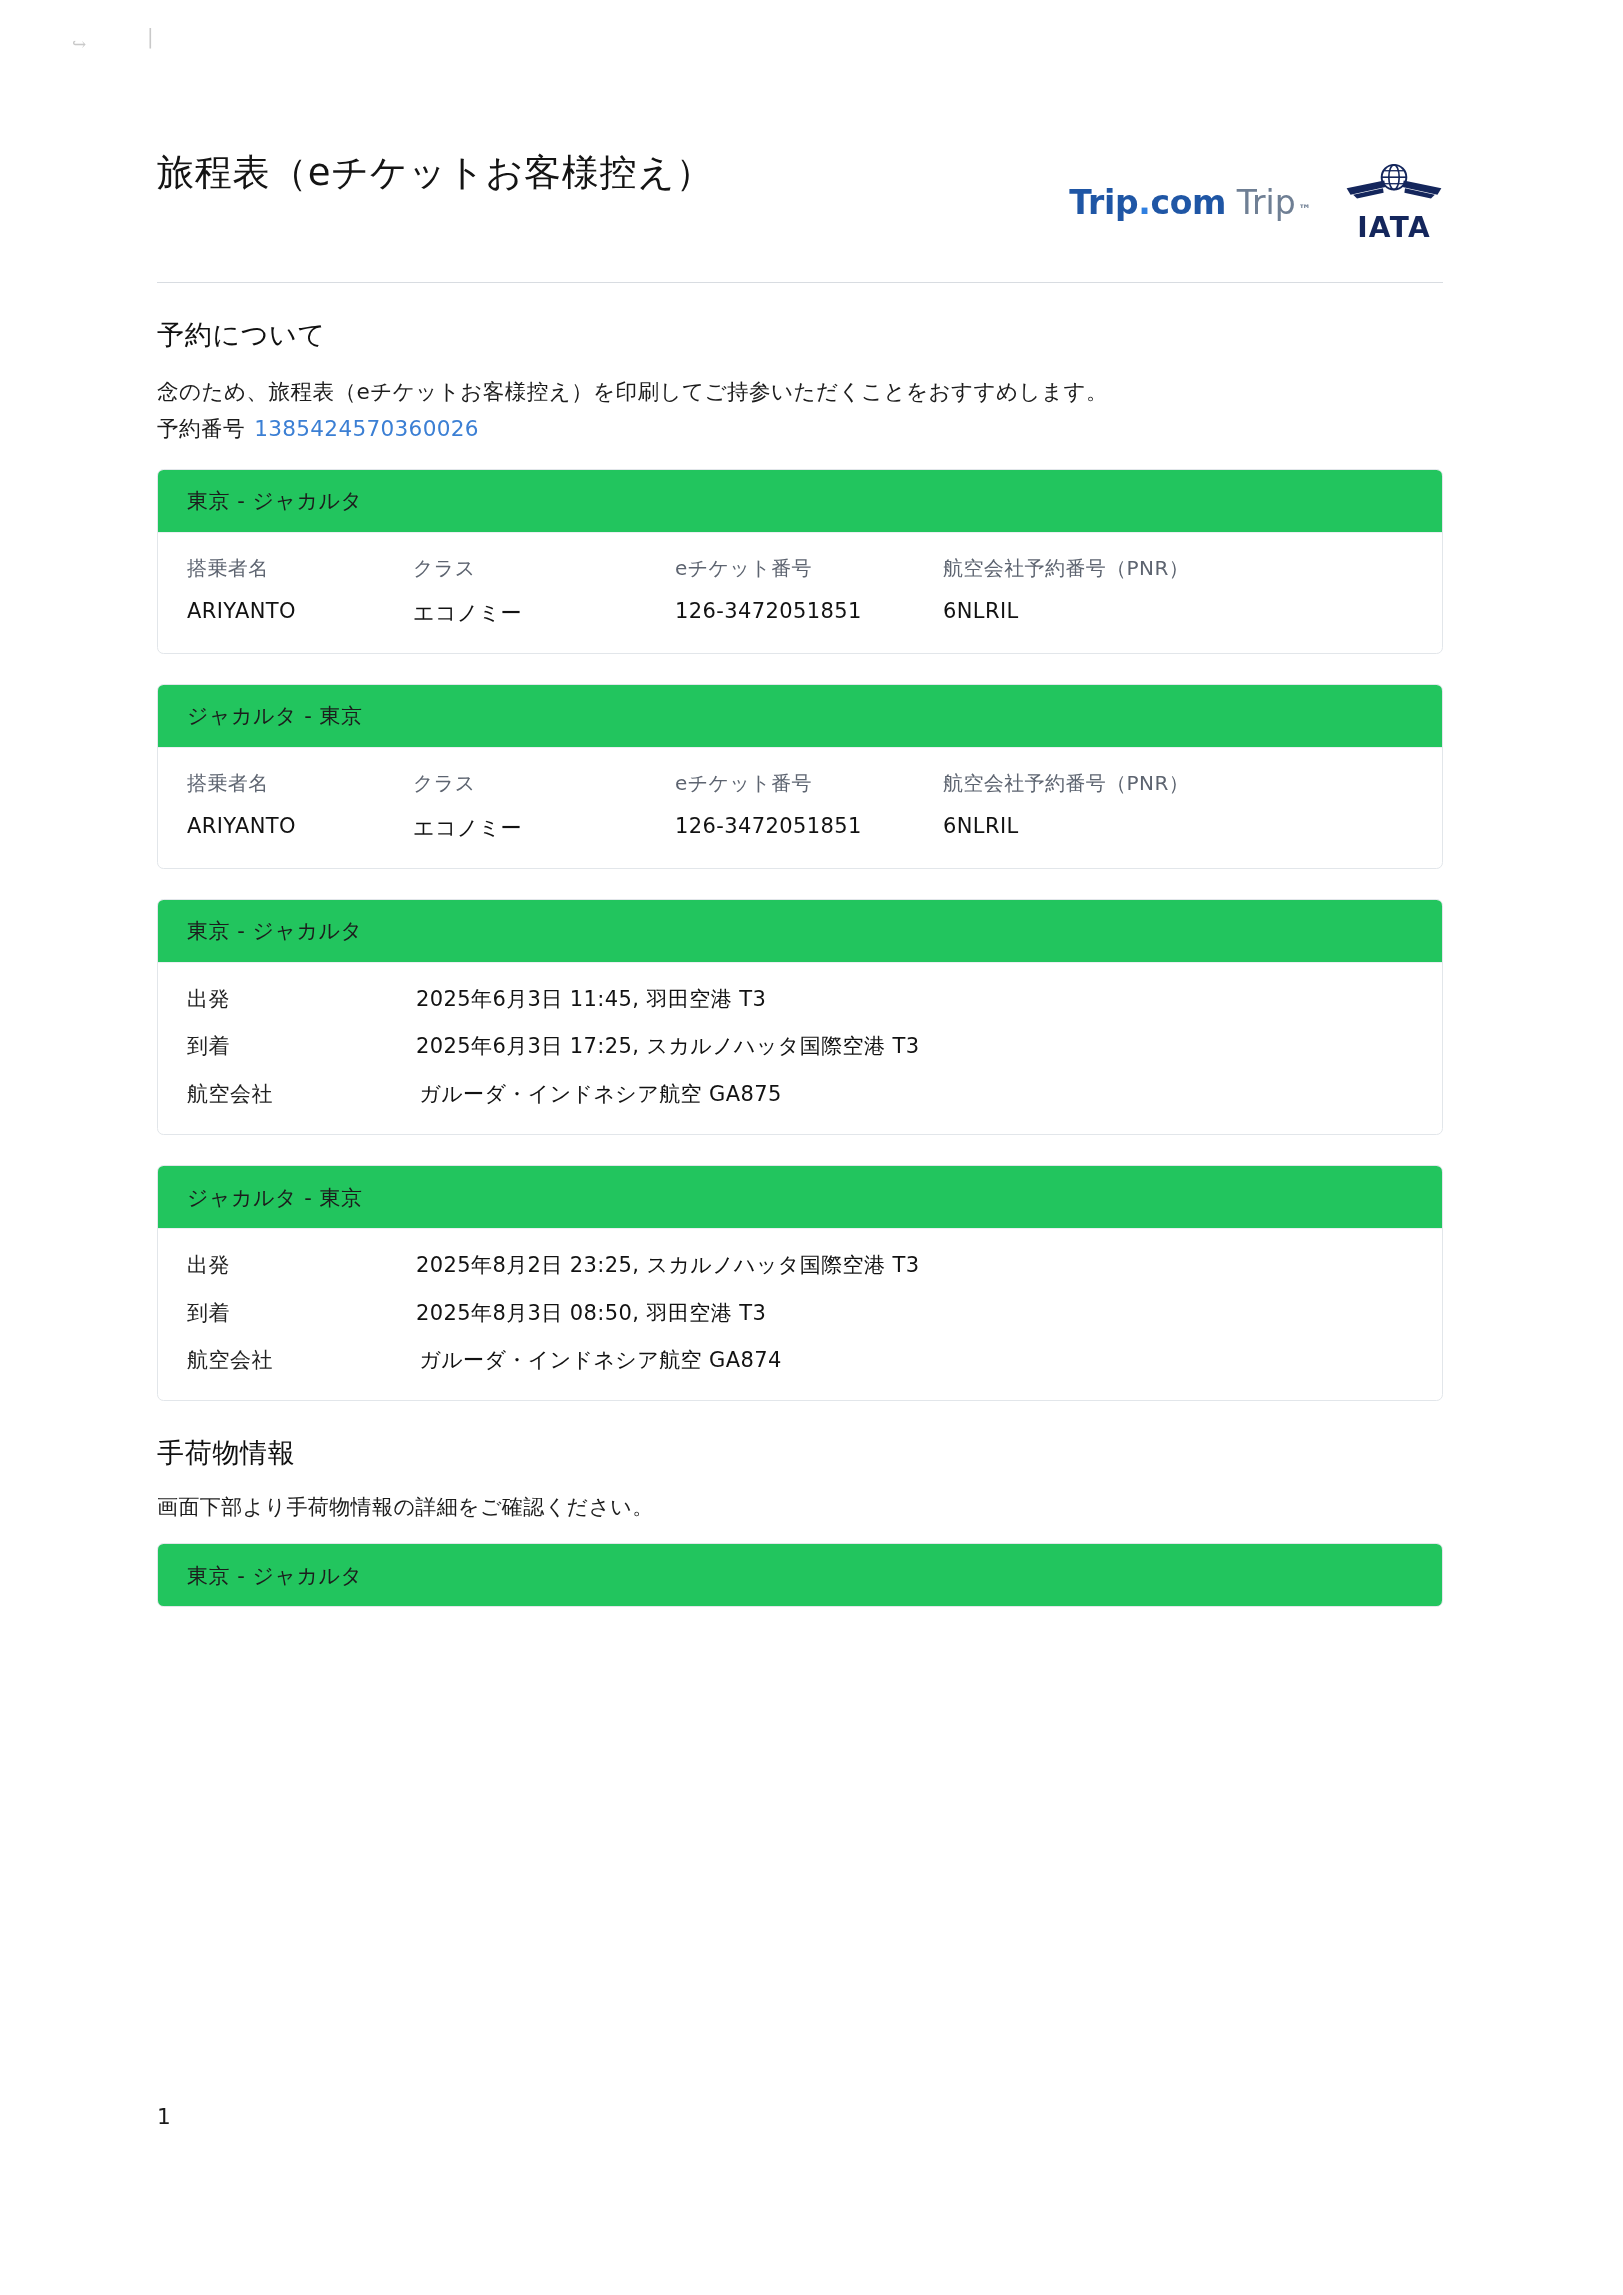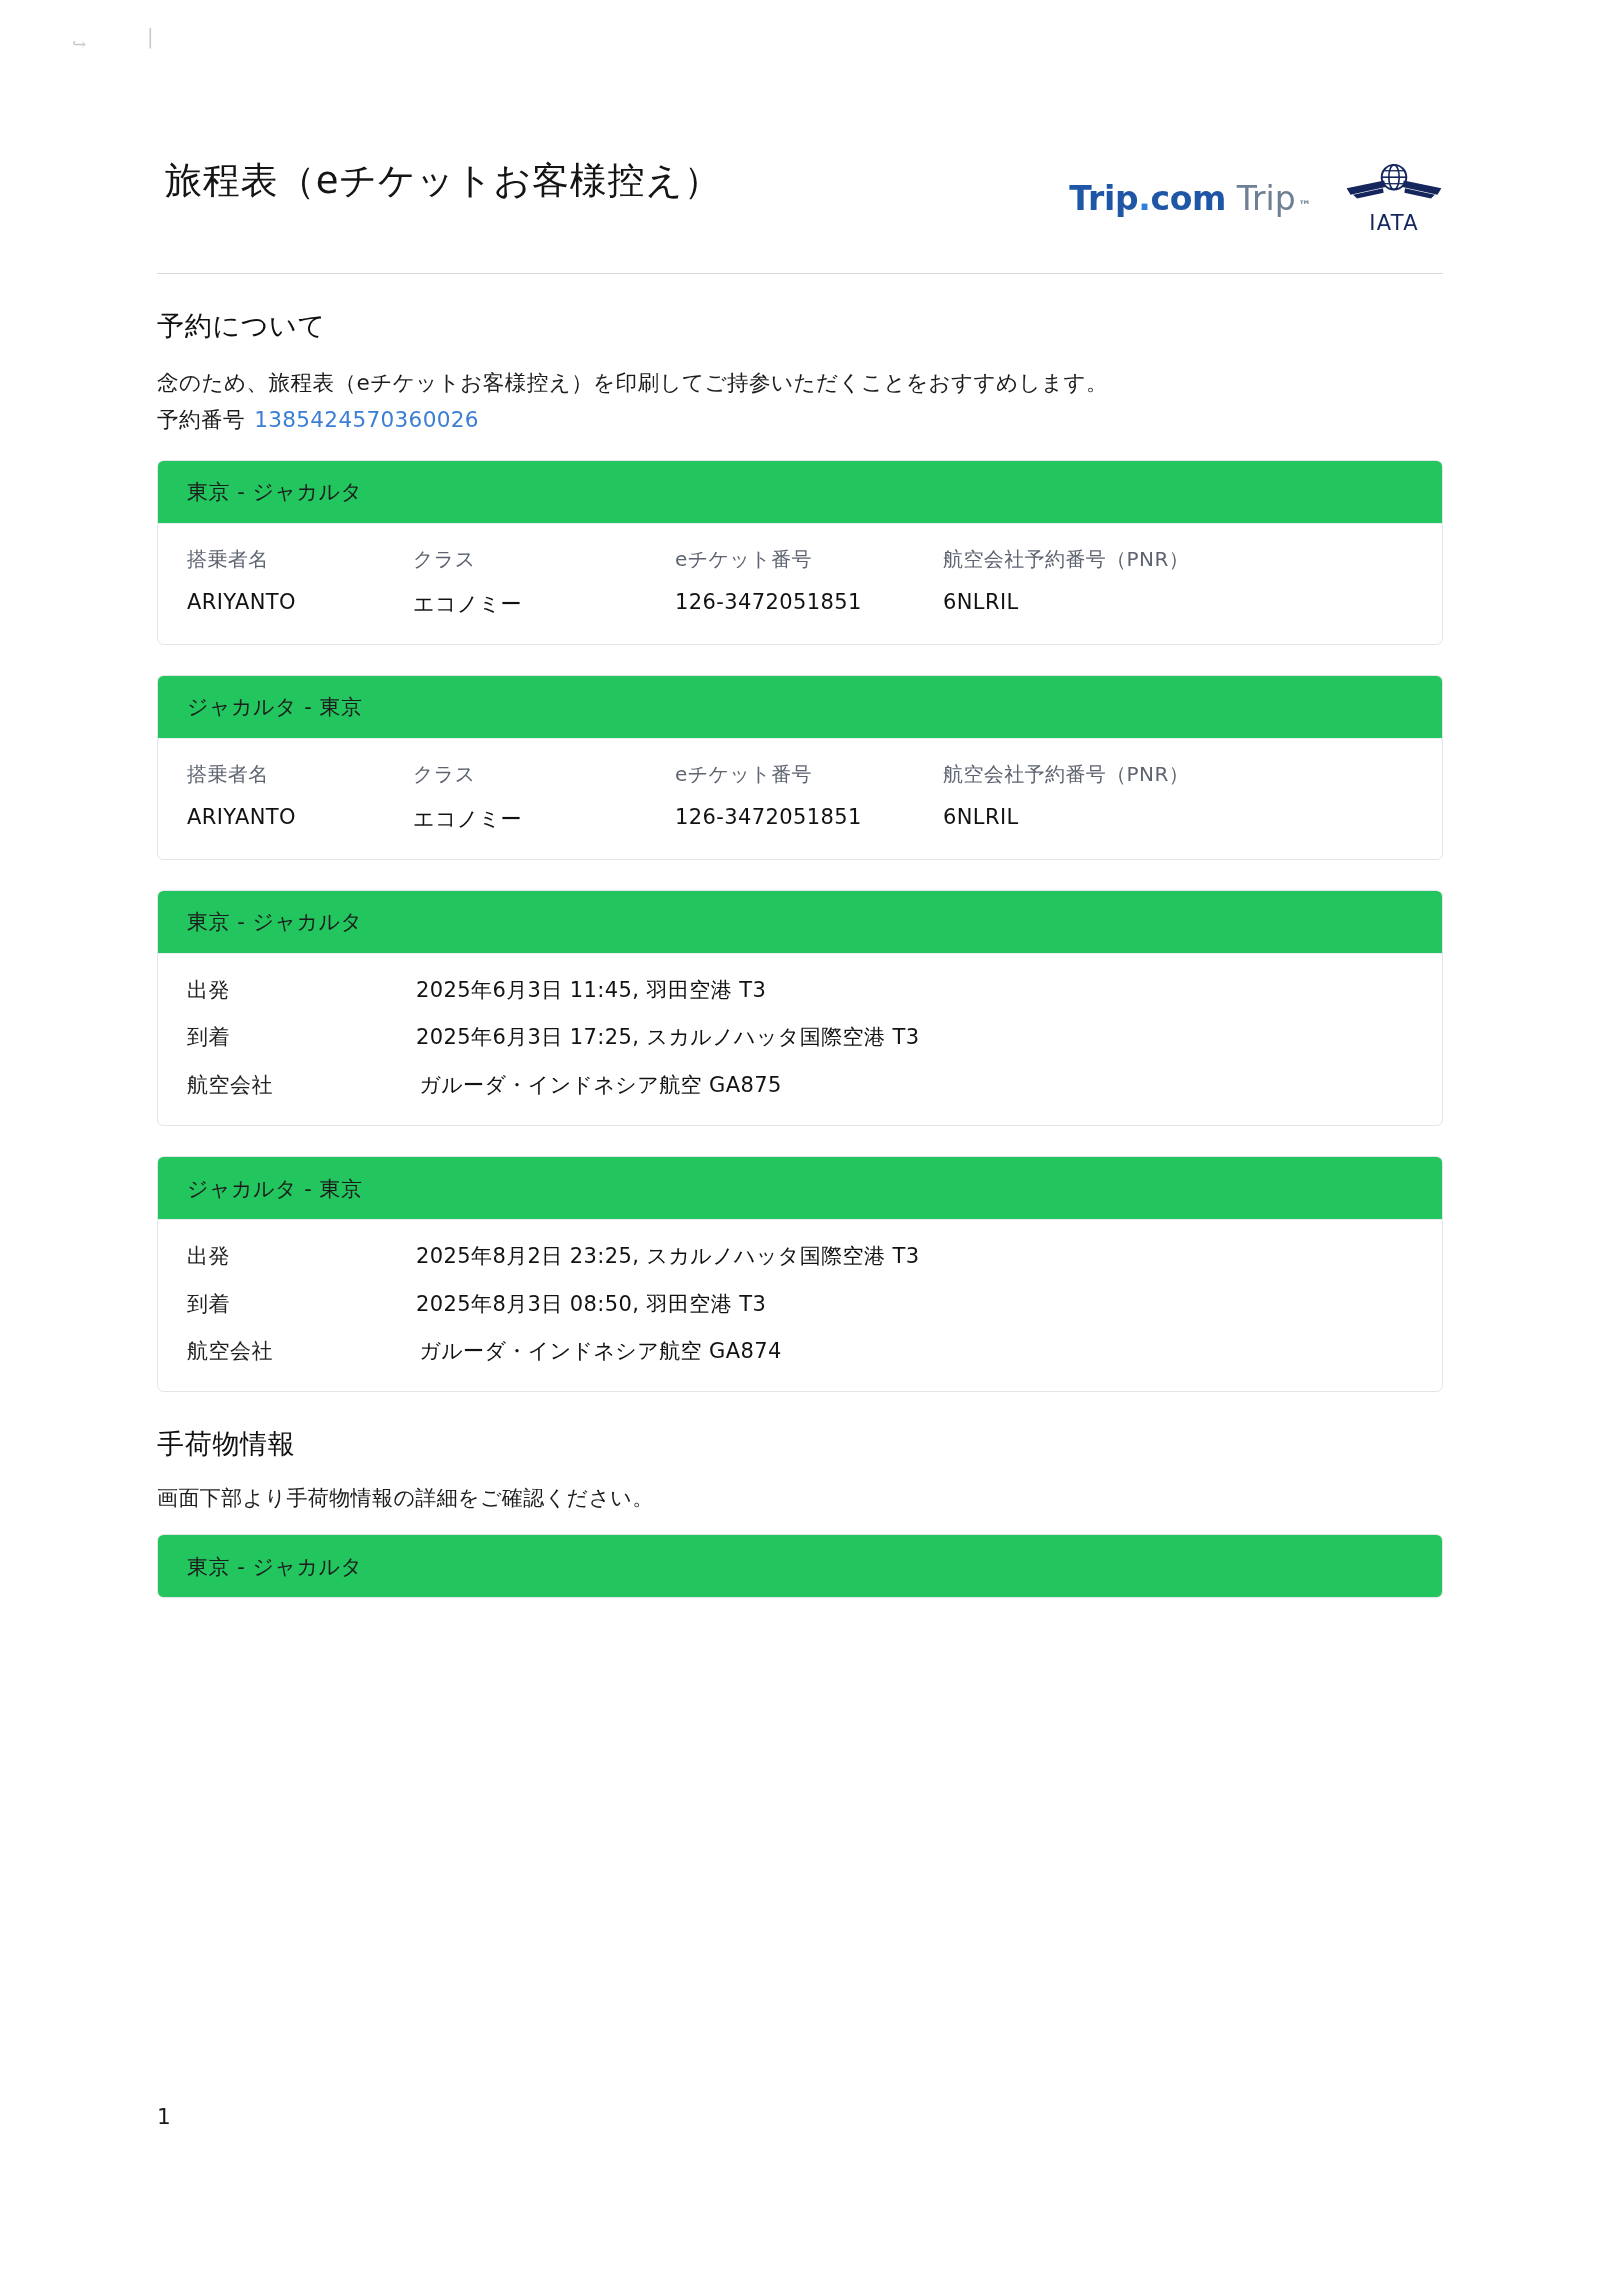--- a/index.html
+++ b/index.html
@@ -42,21 +42,21 @@
     align-items: flex-start;
     justify-content: space-between;
   }
   .doc-title {
     font-size: 37px;
     line-height: 1.42;
     letter-spacing: 0.7px;
     color: #141414;
     font-weight: 400;
     max-width: 772px;
-    margin: 8px;
+    margin: 0;
   }
   .brand-block {
     display: flex;
     align-items: center;
     gap: 34px;
     margin-top: 14.4px;
     white-space: nowrap;
   }
   .trip-logo {
     font-size: 33px;
@@ -82,22 +82,22 @@
     margin-left: 2.6px;
   }
   .iata {
     display: flex;
     flex-direction: column;
     align-items: center;
     color: #1a2f6b;
   }
   .iata svg { display: block; }
   .iata .iata-text {
-    font-size: 21px;
-    font-weight: 400;
+    font-size: 28px;
+    font-weight: 700;
     letter-spacing: 1.3px;
     margin-top: 1.3px;
     color: #14265c;
   }
 
   .rule {
     border: 0;
     border-top: 1.3px solid #d8dce1;
     margin: 38px 0 0 0;
   }

